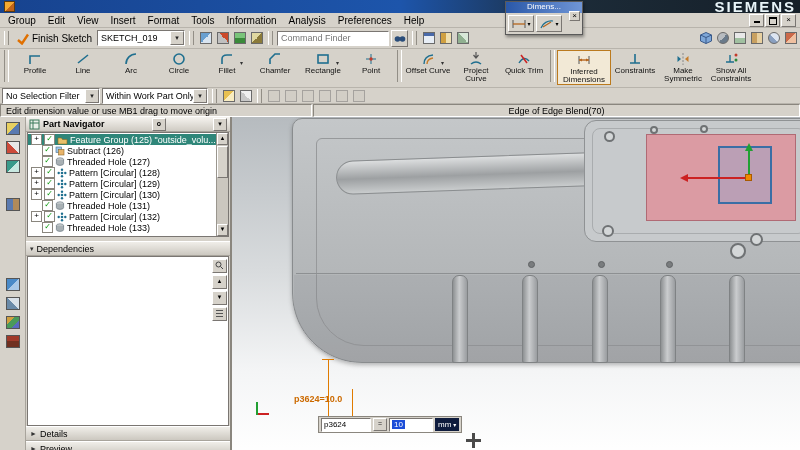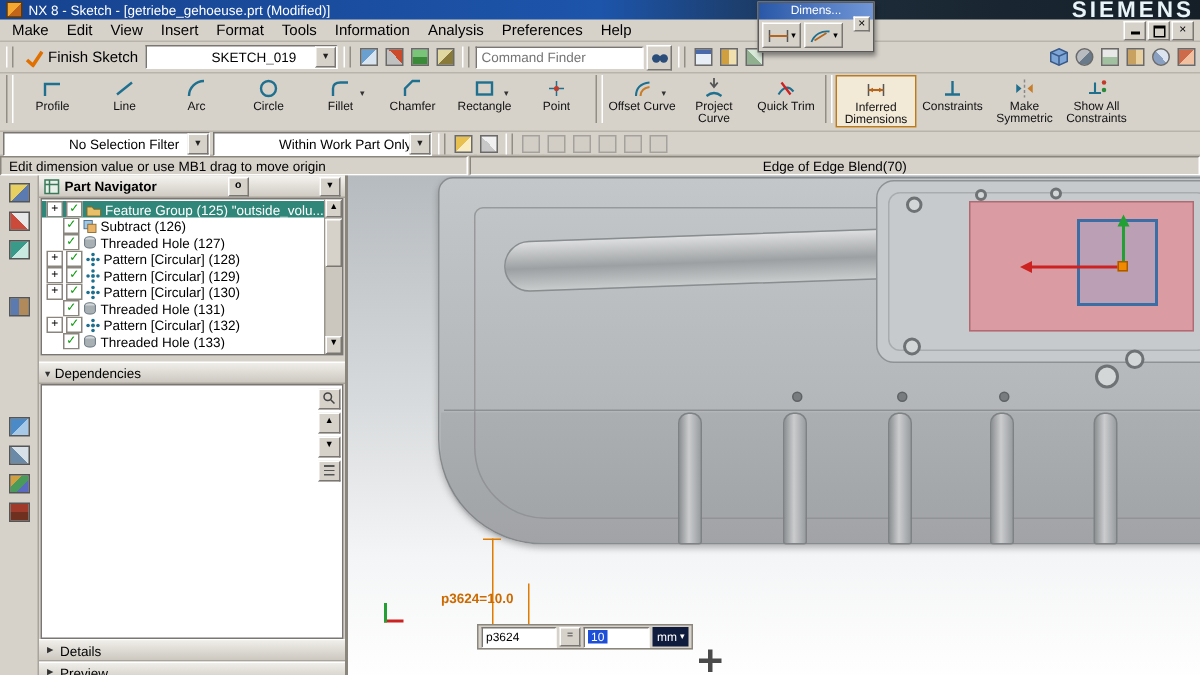--- a/index.html
+++ b/index.html
@@ -16,21 +16,21 @@
   .menubar{height:14px;display:flex;align-items:center;padding:0 2px;border-bottom:1px solid #b8b4ac;}
   .menu-item{padding:1px 6px;cursor:default;}
   .winctl{margin-left:auto;display:flex;gap:1px;padding-right:2px;}
   .wbtn{width:13px;height:11px;background:#d6d2ca;font-size:8px;line-height:9px;text-align:center;}
   .minbar{display:inline-block;width:6px;height:2px;background:#000;margin-top:6px;}
   .maxbox{display:inline-block;width:6px;height:5px;border:1px solid #000;border-top-width:2px;margin-top:2px;}
   
   .tb1{height:20px;display:flex;align-items:center;gap:2px;padding:0 2px;border-bottom:1px solid #b8b4ac;}
   .grip{width:3px;height:14px;border-left:1px solid #fff;border-right:1px solid #928e86;margin:0 2px;}
   .btn{display:flex;align-items:center;gap:3px;padding:1px 3px;background:#d6d2ca;}
-  .combo{display:flex;align-items:center;background:#fff;height:14px;font-size:9px;padding-left:40px;}
+  .combo{display:flex;align-items:center;background:#fff;height:14px;font-size:9px;}
   .combo .val{padding:0 3px;white-space:nowrap;overflow:hidden;}
   .dd{width:12px;height:12px;background:#d6d2ca;font-size:7px;line-height:11px;text-align:center;color:#222;flex:0 0 auto;}
   .mini{width:15px;height:15px;background:#d6d2ca;display:flex;align-items:center;justify-content:center;padding:0;}
   .mini>i{display:block;width:10px;height:10px;border:1px solid #6a6a6a;}
   .cf-input{height:13px;width:104px;font-size:9px;border:1px solid;border-color:#7a7672 #fff #fff #7a7672;padding:0 3px;font-family:"Liberation Sans","DejaVu Sans",sans-serif;}
   
   .tb2{height:36px;display:flex;align-items:flex-start;padding:1px 2px;border-bottom:1px solid #b8b4ac;}
   .tool{width:48px;height:33px;display:flex;flex-direction:column;align-items:center;font-size:8px;line-height:8px;text-align:center;color:#111;}
   .tool .ic{height:17px;position:relative;display:flex;align-items:center;}
   .tool.active{border:1px solid #bb7a1e;background:#f2e9d6;width:52px;}
@@ -115,26 +115,25 @@
   .fdlg-close{margin-left:auto;width:9px;height:9px;background:#d6d2ca;color:#000;font-size:8px;line-height:8px;text-align:center;}
   .fdlg-body{display:flex;align-items:center;gap:2px;padding:2px;}
   svg{display:block;}
 </style>
 </head>
 <body>
 <div id="app">
 
 <div class="titlebar">
   <span class="appicon"></span>
-  <span>NX 8 - Sketch - [getriebe_gehoeuse.prt (Modified)]</span>
   <span class="brand">SIEMENS</span>
 </div>
 
 <div class="menubar">
-  <span class="menu-item">Make</span>
+  <span class="menu-item">Group</span>
   <span class="menu-item">Edit</span>
   <span class="menu-item">View</span>
   <span class="menu-item">Insert</span>
   <span class="menu-item">Format</span>
   <span class="menu-item">Tools</span>
   <span class="menu-item">Information</span>
   <span class="menu-item">Analysis</span>
   <span class="menu-item">Preferences</span>
   <span class="menu-item">Help</span>
   <span class="winctl">

